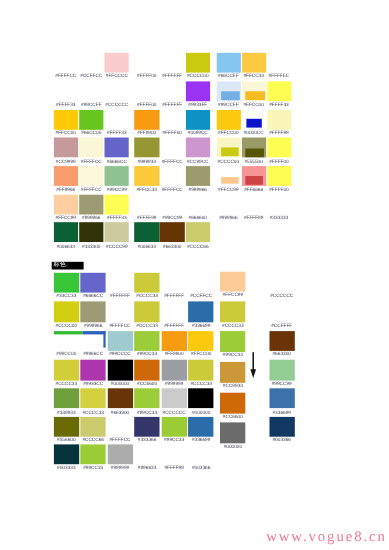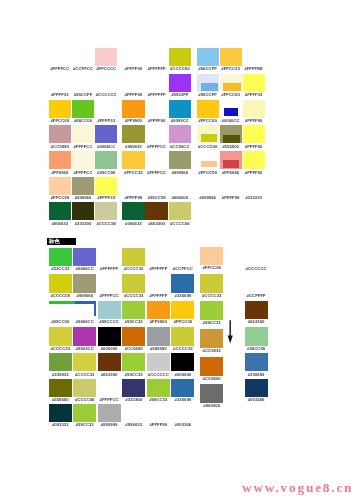--- a/index.html
+++ b/index.html
@@ -1,19 +1,19 @@
 <!DOCTYPE html>
 <html><head>
 <meta charset="utf-8">
 <title>Color Palette Chart</title>
 <style>
   html,body{margin:0;padding:0;background:#fff;}
   body{width:354px;height:500px;overflow:hidden;
        font-family:"Liberation Sans",sans-serif;}
-  #stage{position:relative;width:354px;height:472px;background:#fff;font-weight:bold;}
+  #stage{position:relative;width:354px;height:472px;background:#fff;}
   .swatch{position:absolute;}
   .inner{position:absolute;}
   .lbl{position:absolute;font-size:4.3px;line-height:4.3px;white-space:nowrap;
        color:#3c3c52;font-family:"Liberation Sans",sans-serif;
        text-align:center;}
   .tagbox{position:absolute;background:#000;display:flex;align-items:center;}
   .tagbox .t{color:#fff;font-size:5.6px;line-height:6px;padding-left:1.5px;
        font-family:"Liberation Sans",sans-serif;}
   #watermark{position:absolute;font-family:"Liberation Serif",serif;}
 </style>

